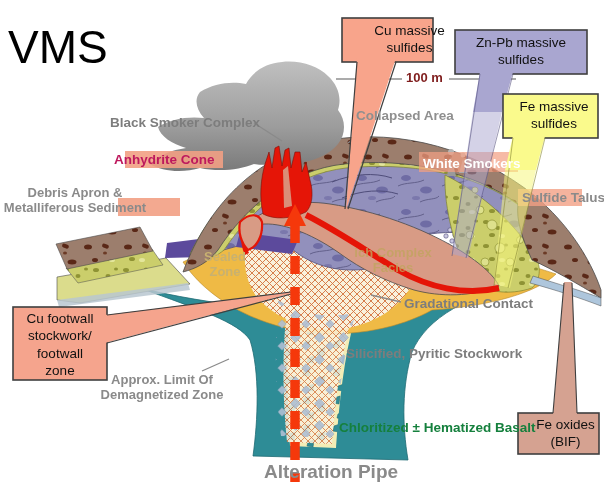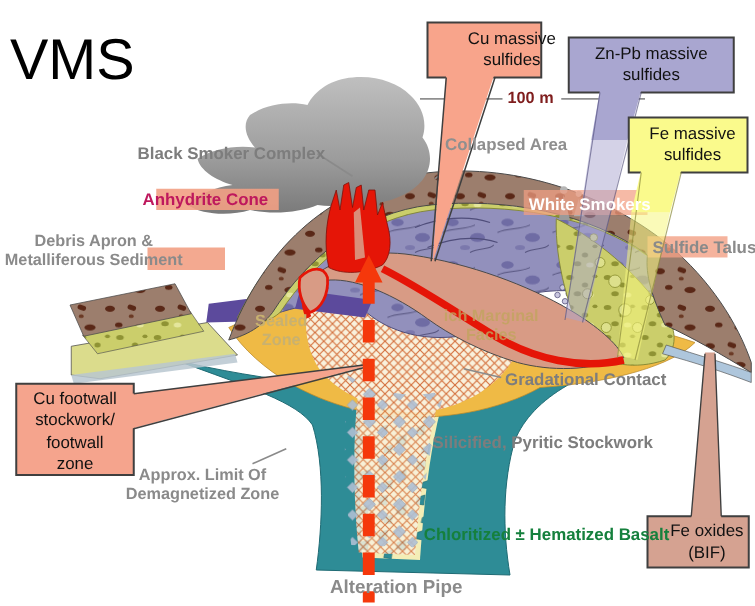--- a/index.html
+++ b/index.html
@@ -213,36 +213,36 @@
 <div class="lbl md" style="left:423px;top:156px;color:#ffffff;">White Smokers</div>
 
 <div class="lbl md" style="left:522px;top:190px;">Sulfide Talus</div>
 
 <div class="lbl ctr" style="left:195px;top:250px;width:60px;color:#C8B170;">
   <span class="ln">Sealed</span>
   <span class="ln">Zone</span>
 </div>
 
 <div class="lbl ctr" style="left:343px;top:246px;width:100px;color:#C2A45F;opacity:0.8;">
-  <span class="ln">ich Marginal</span>
+  <span class="ln">ich Complex</span>
   <span class="ln">Facies</span>
 </div>
 
 <div class="lbl md" style="left:404px;top:296px;color:#7d7d7d;">Gradational Contact</div>
 
 <div class="lbl md" style="left:346px;top:346px;color:#7d7d7d;">Silicified, Pyritic Stockwork</div>
 
 <div class="lbl md" style="left:339px;top:384px;color:#15803d;margin-top:36px;">Chloritized ± Hematized Basalt</div>
 
 <div class="lbl ctr" style="left:98px;top:373px;width:128px;">
   <span class="ln">Approx. Limit Of</span>
   <span class="ln">Demagnetized Zone</span>
 </div>
 
-<div class="lbl" style="left:264px;top:461px;font-size:15px;">Alteration Pipe</div>
+<div class="lbl" style="left:264px;top:461px;font-size:19px;">Alteration Pipe</div>
 
 <div class="lbl" style="left:406px;top:71px;color:#7f1d1d;">100 m</div>
 
 <div class="callout-text" style="left:342px;top:23px;width:91px;margin-left:22px;">
   <span class="ln">Cu massive</span>
   <span class="ln">sulfides</span>
 </div>
 <div class="callout-text" style="left:455px;top:35px;width:132px;">
   <span class="ln">Zn-Pb massive</span>
   <span class="ln">sulfides</span>

